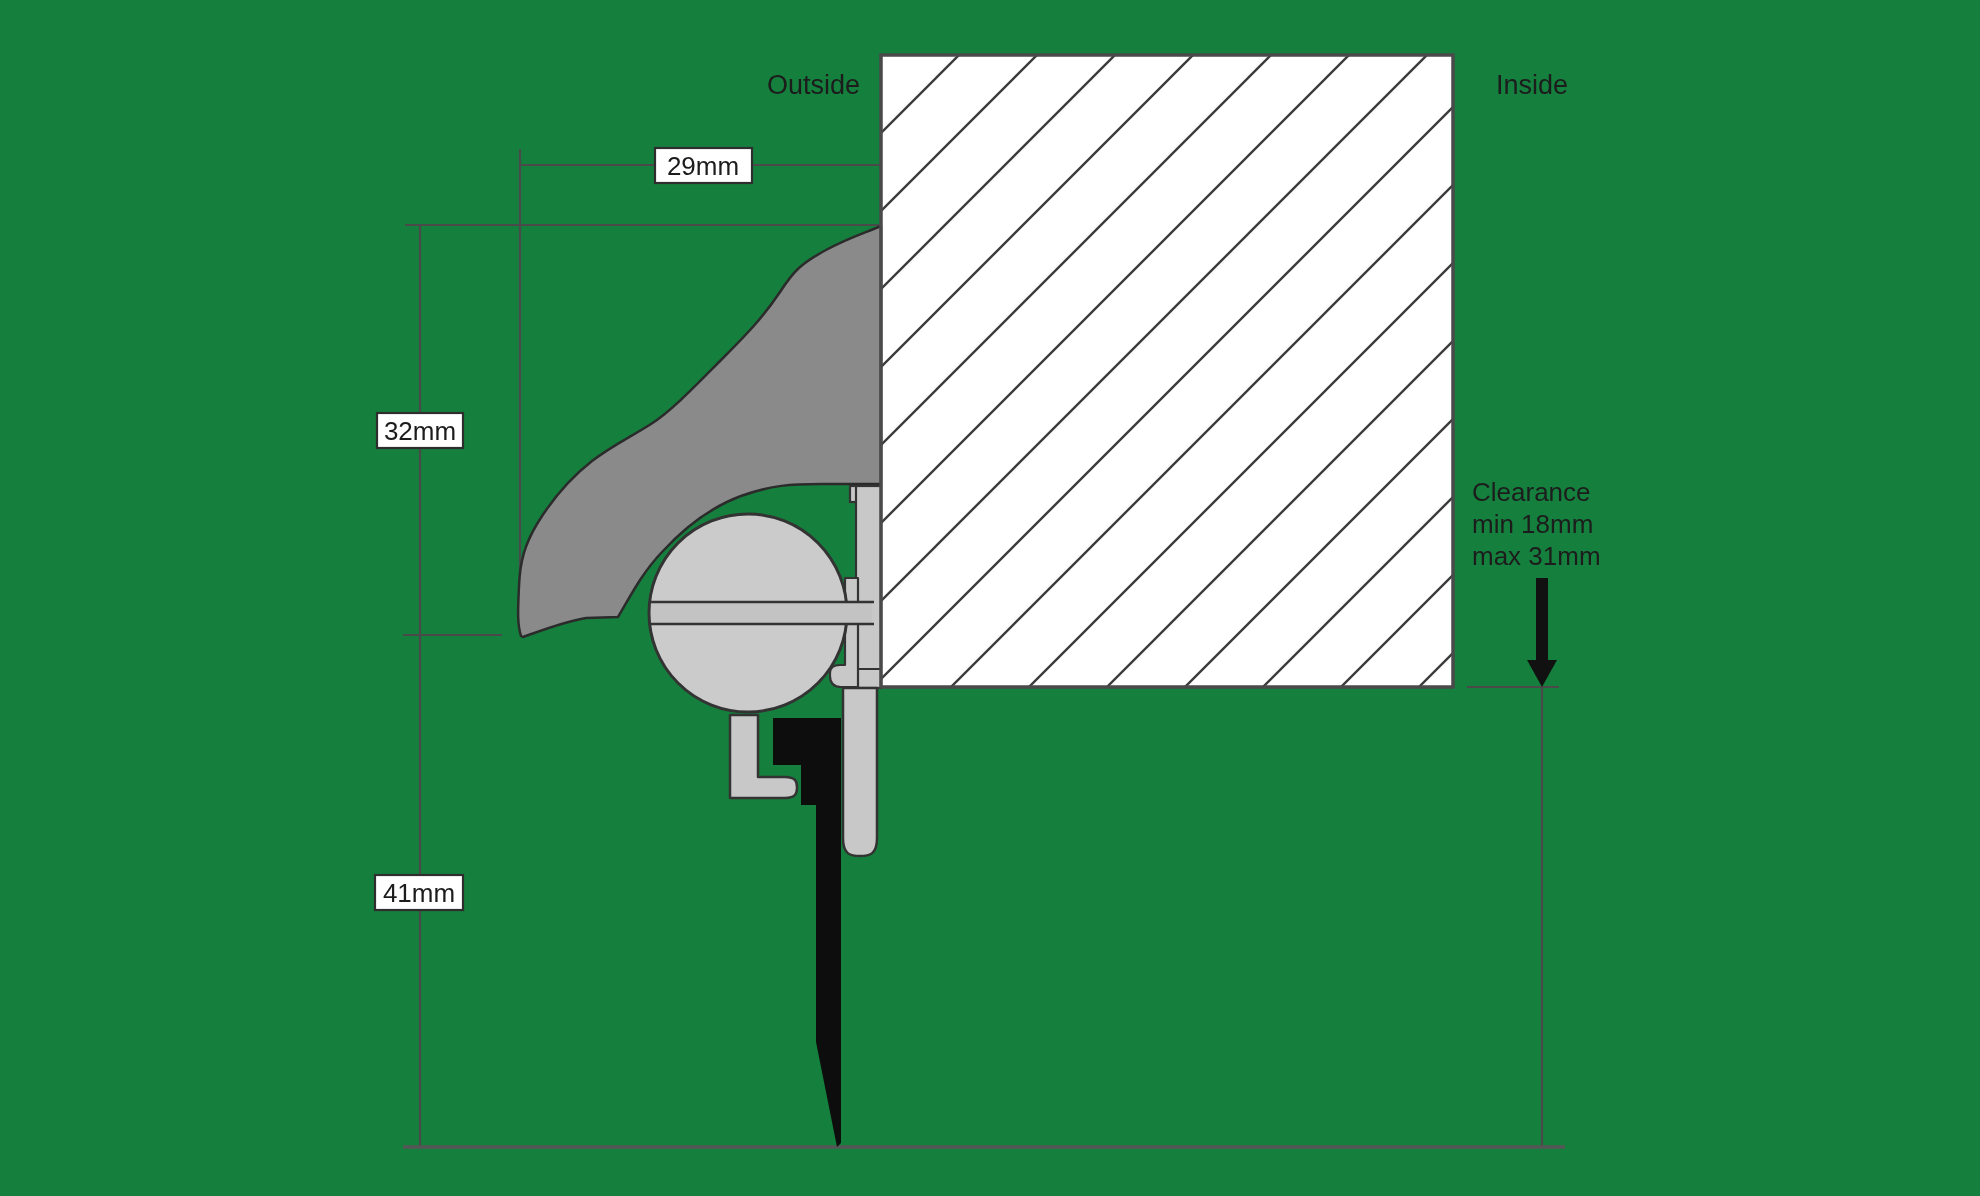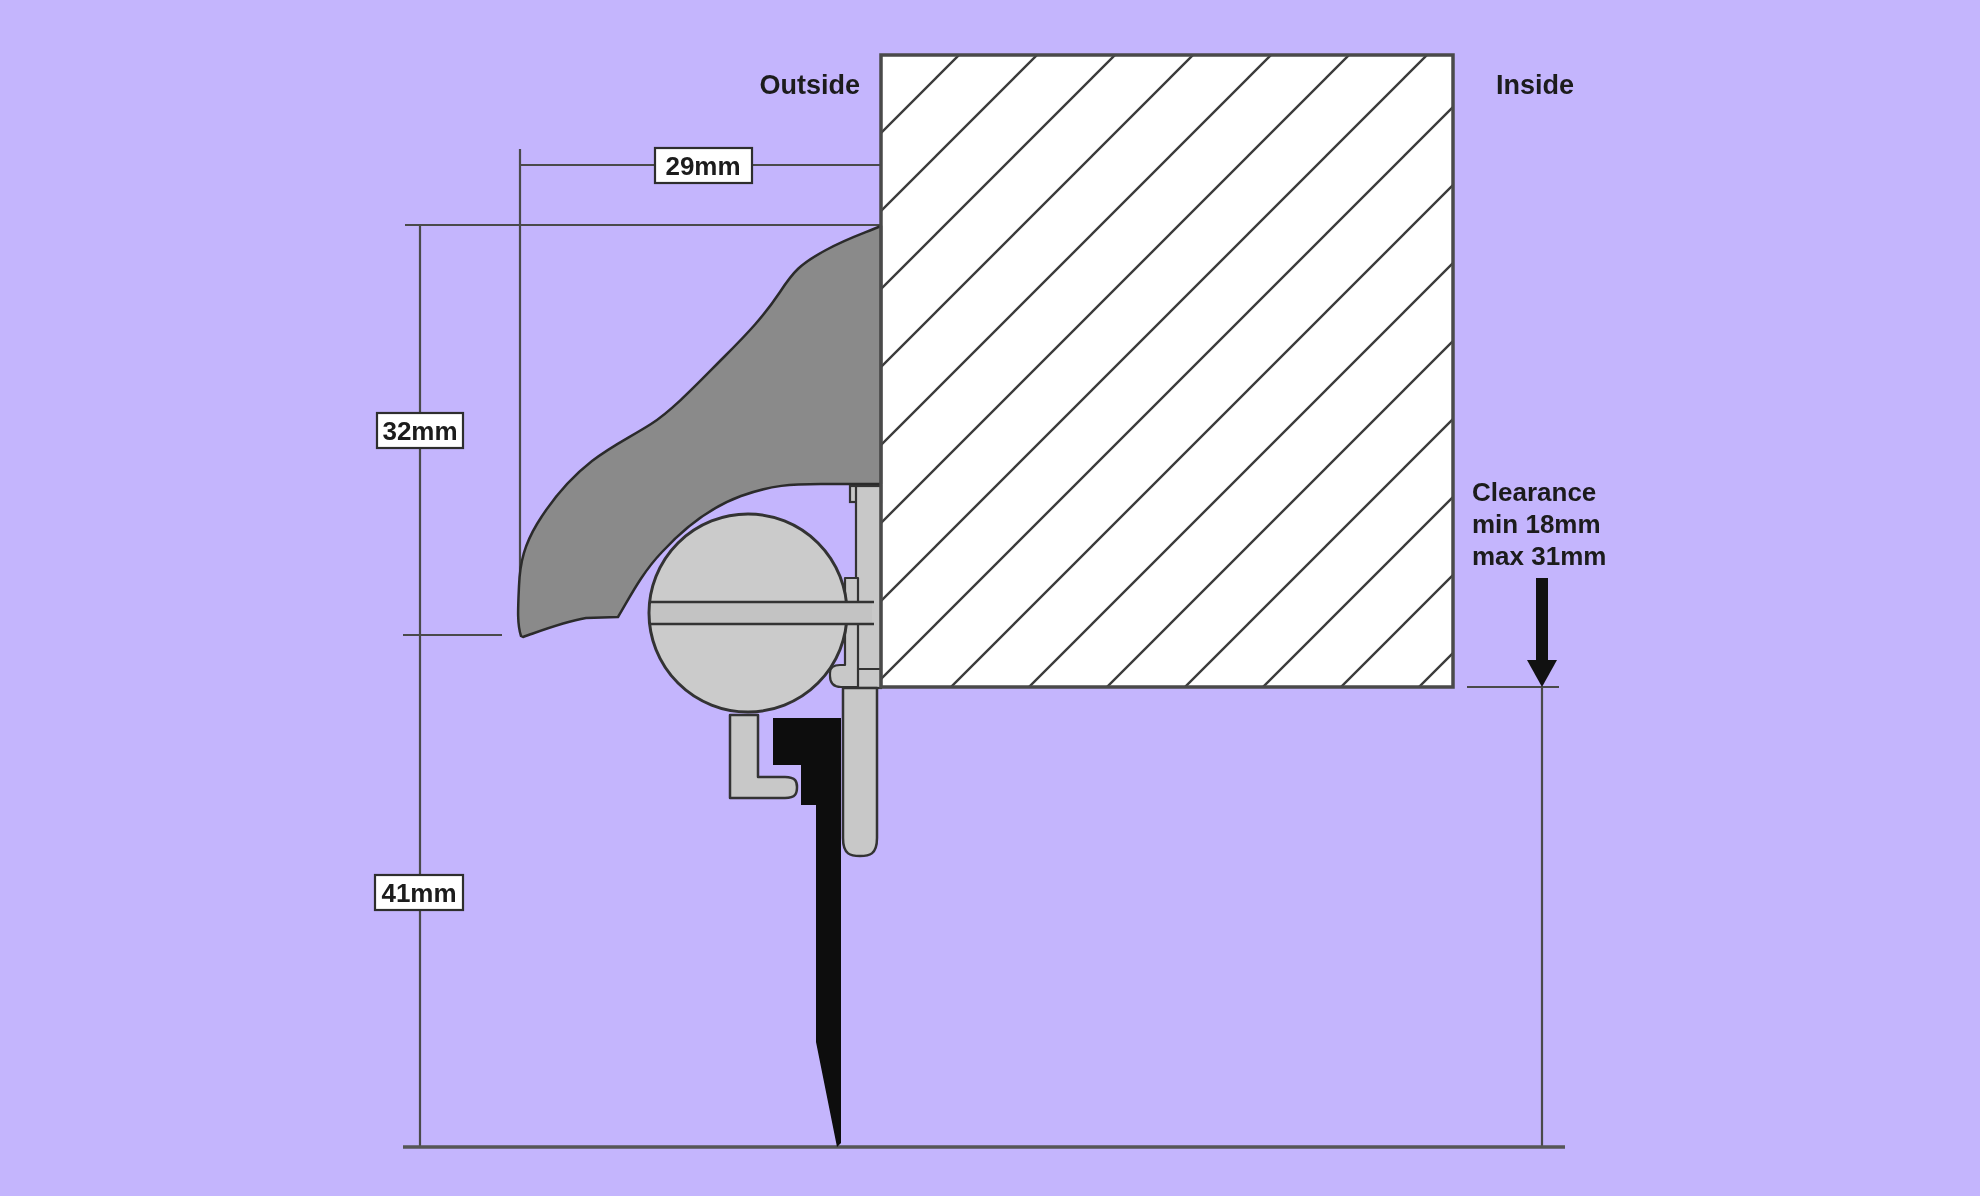--- a/index.html
+++ b/index.html
@@ -5,23 +5,22 @@
   html, body {
     margin: 0;
     padding: 0;
     background: #ffffff;
     font-family: "Liberation Sans", sans-serif;
   }
   .canvas {
     position: relative;
     width: 1980px;
     height: 1196px;
-    background: #c4b5fd;
+    background: #15803d;
     overflow: hidden;
-    font-weight: bold;
   }
   svg { display: block; }
   text {
     font-family: "Liberation Sans", sans-serif;
     fill: #1c1c1c;
   }
   .side-label { font-size: 27px; }
   .dim-label  { font-size: 26px; }
   .clr-label  { font-size: 26px; }
 </style>

